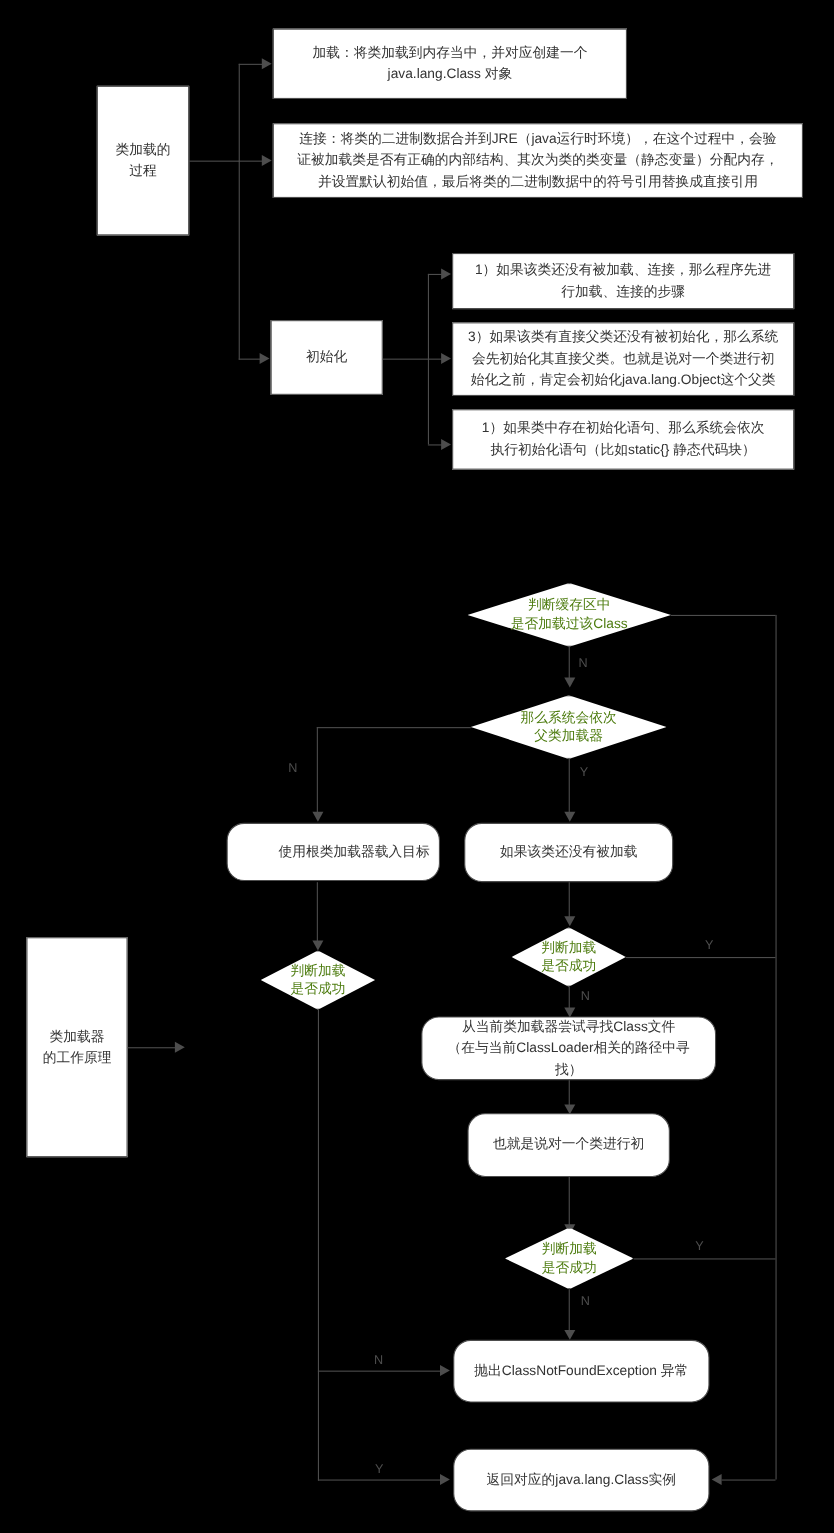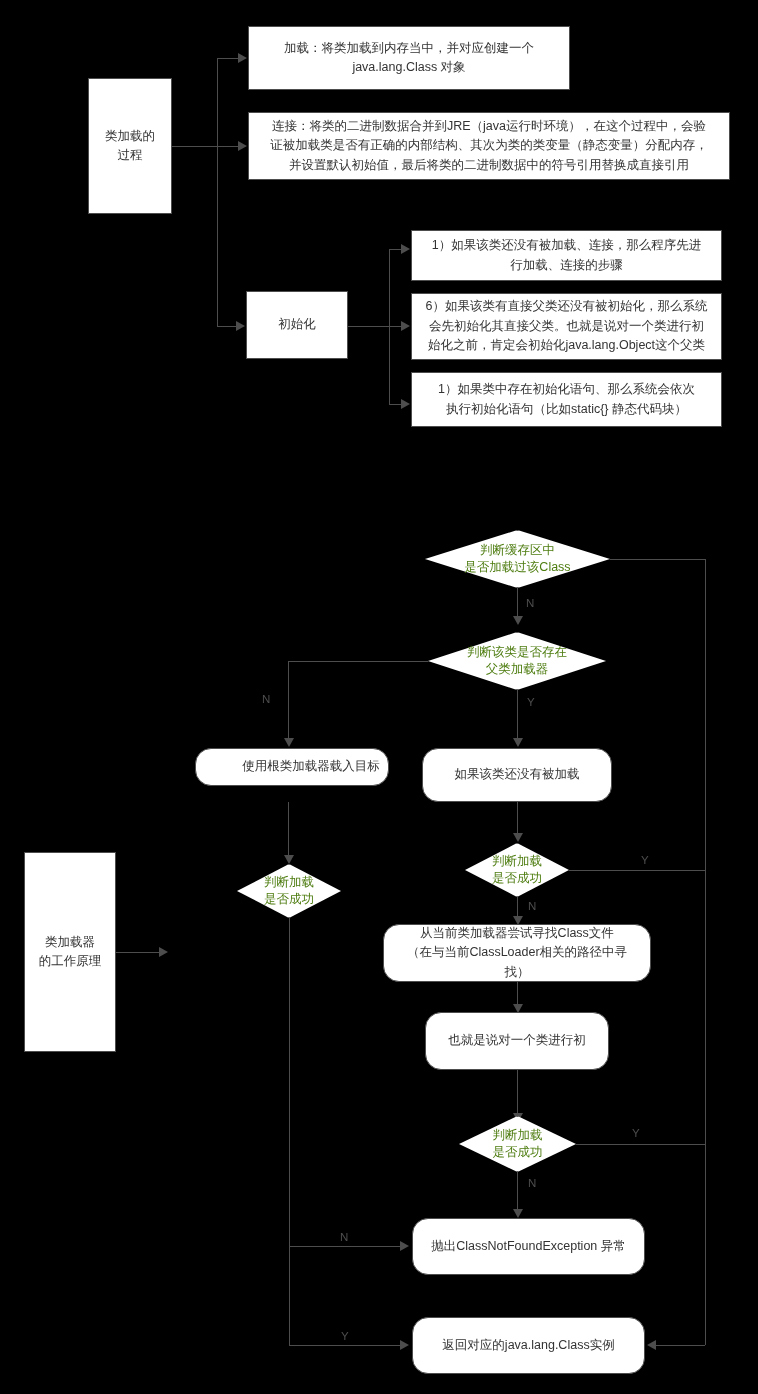--- a/index.html
+++ b/index.html
@@ -108,21 +108,21 @@
 
   <div class="node" style="left:248px; top:112px; width:482px; height:68px;">连接：将类的二进制数据合并到JRE（java运行时环境），在这个过程中，会验
 证被加载类是否有正确的内部结构、其次为类的类变量（静态变量）分配内存，
 并设置默认初始值，最后将类的二进制数据中的符号引用替换成直接引用</div>
 
   <div class="node" style="left:246px; top:291px; width:102px; height:68px;">初始化</div>
 
   <div class="node" style="left:411px; top:230px; width:311px; height:51px;">1）如果该类还没有被加载、连接，那么程序先进
 行加载、连接的步骤</div>
 
-  <div class="node" style="left:411px; top:293px; width:311px; height:67px;">6）如果该类有直接父类还没有被初始化，那么系统
+  <div class="node" style="left:411px; top:293px; width:311px; height:67px;">3）如果该类有直接父类还没有被初始化，那么系统
 会先初始化其直接父类。也就是说对一个类进行初
 始化之前，肯定会初始化java.lang.Object这个父类</div>
 
   <div class="node" style="left:411px; top:372px; width:311px; height:55px;">1）如果类中存在初始化语句、那么系统会依次
 执行初始化语句（比如static{} 静态代码块）</div>
 
   <div class="ln h" style="left:172px; top:146px; width:46px;"></div>
   <div class="ln v" style="left:217px; top:58px; height:269px;"></div>
 
   <div class="ln h" style="left:217px; top:58px; width:22px;"></div>
@@ -160,34 +160,34 @@
 
   <div class="ln v" style="left:517px; top:588px; height:30px;"></div>
   <div class="arrow down" style="left:513px; top:616px;"></div>
   <div class="edgelabel" style="left:526px; top:598px;">N</div>
 
   <div class="ln h" style="left:610px; top:559px; width:95px;"></div>
   <div class="ln v" style="left:705px; top:559px; height:786px;"></div>
 
   <div class="diamond" style="left:428px; top:632px; width:178px; height:58px;">
     <span class="dshape"></span>
-    <span class="dlabel">判断该类是否存在
+    <span class="dlabel">那么系统会依次
 父类加载器</span>
   </div>
 
   <div class="ln h" style="left:288px; top:661px; width:140px;"></div>
   <div class="ln v" style="left:288px; top:661px; height:78px;"></div>
   <div class="arrow down" style="left:284px; top:738px;"></div>
   <div class="edgelabel" style="left:262px; top:694px;">N</div>
 
   <div class="ln v" style="left:517px; top:690px; height:49px;"></div>
   <div class="arrow down" style="left:513px; top:738px;"></div>
   <div class="edgelabel" style="left:527px; top:697px;">Y</div>
 
-  <div class="node rounded" style="left:195px; top:748px; width:194px; height:38px;padding-left:44px;">使用根类加载器载入目标</div>
+  <div class="node rounded" style="left:206px; top:748px; width:194px; height:53px;padding-left:44px;">使用根类加载器载入目标</div>
 
   <div class="node rounded" style="left:422px; top:748px; width:190px; height:54px;">如果该类还没有被加载</div>
 
   <div class="ln v" style="left:288px; top:802px; height:54px;"></div>
   <div class="arrow down" style="left:284px; top:855px;"></div>
 
   <div class="ln v" style="left:517px; top:802px; height:32px;"></div>
   <div class="arrow down" style="left:513px; top:833px;"></div>
 
   <div class="diamond" style="left:237px; top:864px; width:104px; height:54px;">

